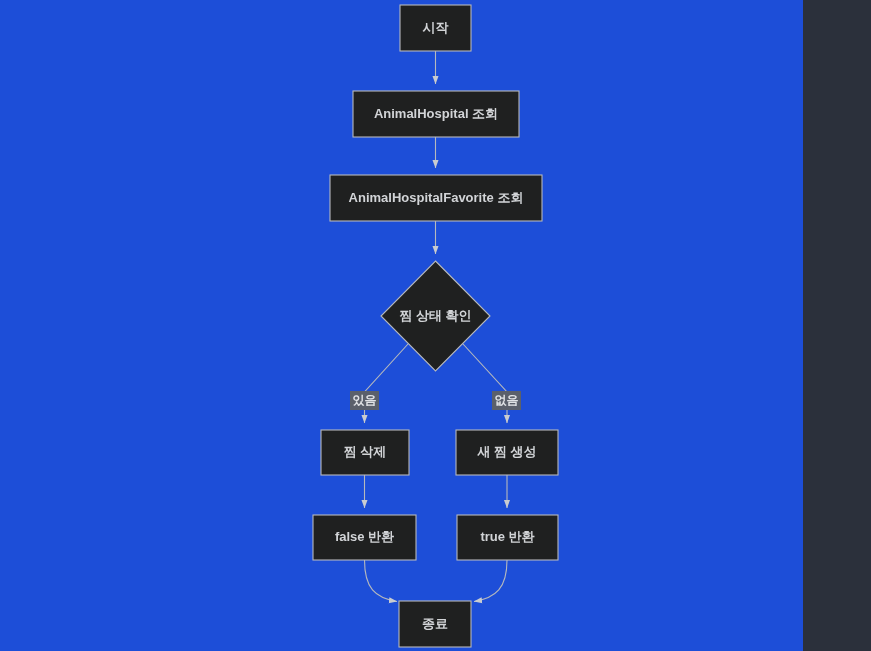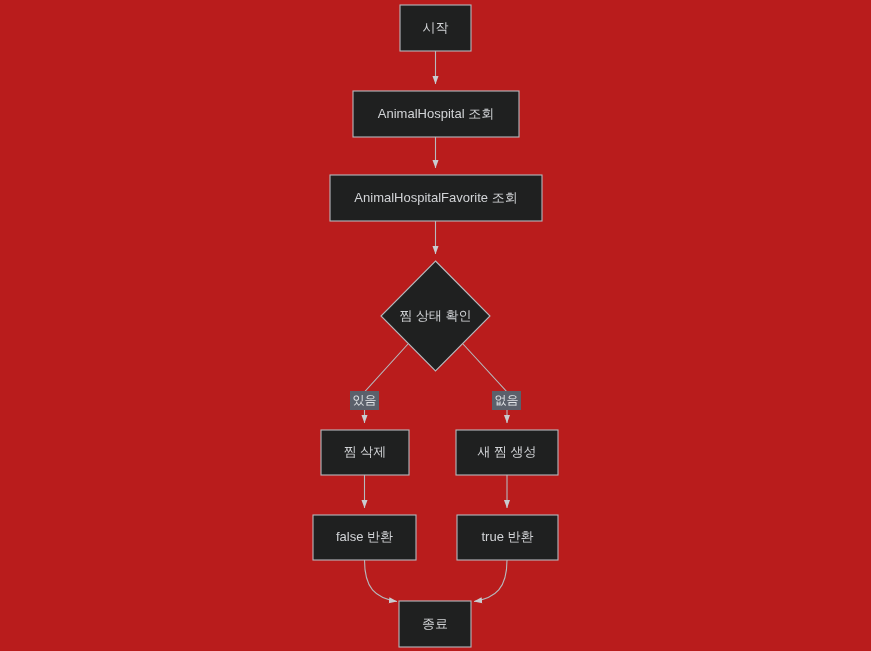--- a/index.html
+++ b/index.html
@@ -8,23 +8,24 @@
     background: #2b303b;
   }
   body {
     width: 871px;
     height: 651px;
     overflow: hidden;
     font-family: "Liberation Sans", "DejaVu Sans", sans-serif;
   }
   #flow-root {
     position: relative;
-    width: 871px;
+    width: 803px;
     height: 651px;
-    background: #b91c1c;
+    background: #1d4ed8;
+    font-weight: bold;
   }
   svg.flow-canvas {
     position: absolute;
     left: 0;
     top: 0;
     width: 871px;
     height: 651px;
     display: block;
   }
   .node-rect {

